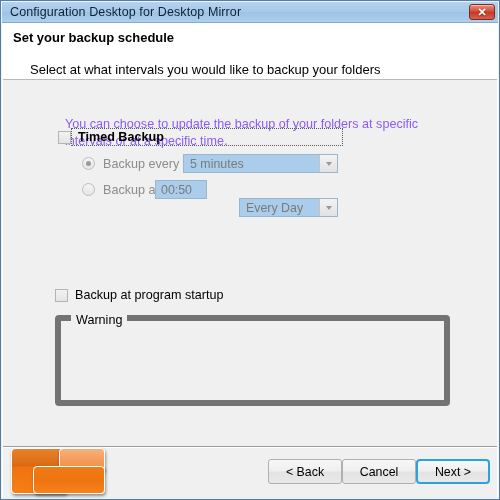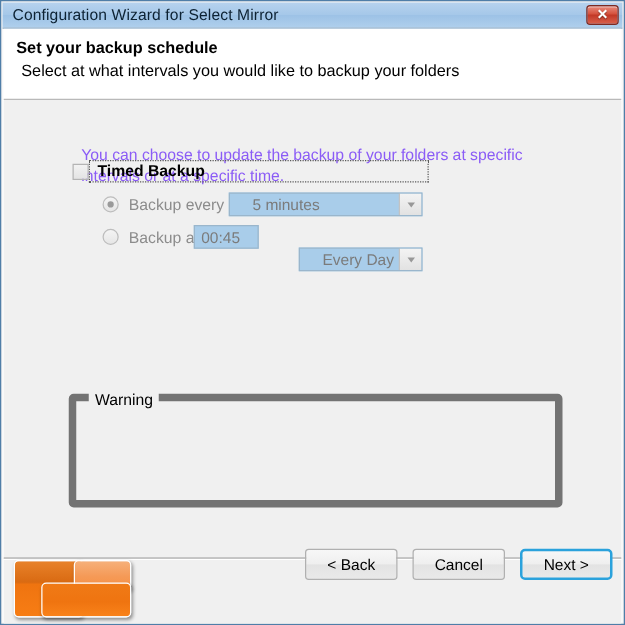--- a/index.html
+++ b/index.html
@@ -86,21 +86,21 @@
   }
   .header-title {
     font-size: 13px;
     font-weight: bold;
     color: #000000;
     margin: 0 0 4px 0;
   }
   .header-sub {
     font-size: 13px;
     color: #000000;
-    margin: 4px;
+    margin: 17px;
   }
 
   
   .body-area {
     position: absolute;
     left: 2px;
     top: 80px;
     width: 494px;
     height: 365px;
     background: #f0f0f0;
@@ -198,21 +198,20 @@
   
   .combo {
     position: absolute;
     height: 19px;
     box-sizing: border-box;
     border: 1px solid #9ab6cc;
     background: #a9cdea;
     display: flex;
     align-items: center;
     cursor: pointer;
-    padding-left: 12px;
   }
   .combo .value {
     font-size: 12.4px;
     color: #7b7b7b;
     padding-left: 6px;
     flex: 1 1 auto;
     white-space: nowrap;
     overflow: hidden;
   }
   .combo .arrow-btn {
@@ -332,23 +331,22 @@
   }
   .logo .b-bottom {
     left: 22px; top: 18px;
     width: 72px; height: 28px;
     background: linear-gradient(to bottom, #f07a16 0%, #ef7410 55%, #f9821a 100%);
   }
 
   .buttons {
     position: absolute;
     right: 9px;
-    top: 438px;
-    display: flex;
-    gap: 12px;
+    top: 458px;
+    display: flex;
   }
   .btn {
     width: 74px;
     height: 25px;
     box-sizing: border-box;
     border: 1px solid #b0b0b0;
     border-radius: 3px;
     background: linear-gradient(to bottom, #f7f7f7 0%, #efefef 48%, #e3e3e3 52%, #e9e9e9 100%);
     font-family: "Liberation Sans", sans-serif;
     font-size: 12.4px;
@@ -363,21 +361,21 @@
     border-radius: 4px;
   }
 </style>
 </head>
 <body>
 
 <div class="window">
   <div class="window-inner-edge"></div>
 
   <div class="titlebar">
-    <span class="titlebar-text">Configuration Wizard for Select Mirror</span>
+    <span class="titlebar-text">Configuration Desktop for Desktop Mirror</span>
     <div class="close-button">
       <span class="glyph">✕</span>
     </div>
   </div>
 
   <div class="header">
     <div class="header-title">Set your backup schedule</div>
     <div class="header-sub">Select at what intervals you would like to backup your folders</div>
   </div>
 
@@ -402,30 +400,34 @@
           <i></i>
         </span>
     </div>
 
     <div class="radio-row r2">
       <span class="radio"></span>
       <span class="radio-label">Backup at</span>
     </div>
 
     <div class="timefield">
-      <span class="value">00:45</span>
+      <span class="value">00:50</span>
     </div>
 
     <div class="combo combo-dayset">
       <span class="value">Every Day</span>
       <span class="arrow-btn">
           <i></i>
         </span>
     </div>
 
+    <div class="cb-startup">
+      <span class="checkbox"></span>
+      <span class="cb-label">Backup at program startup</span>
+    </div>
 
     <div class="groupbox">
       <span class="groupbox-legend">Warning</span>
     </div>
   </div>
 
   <div class="footer-sep"></div>
   <div class="footer"></div>
 
   <div class="logo">

